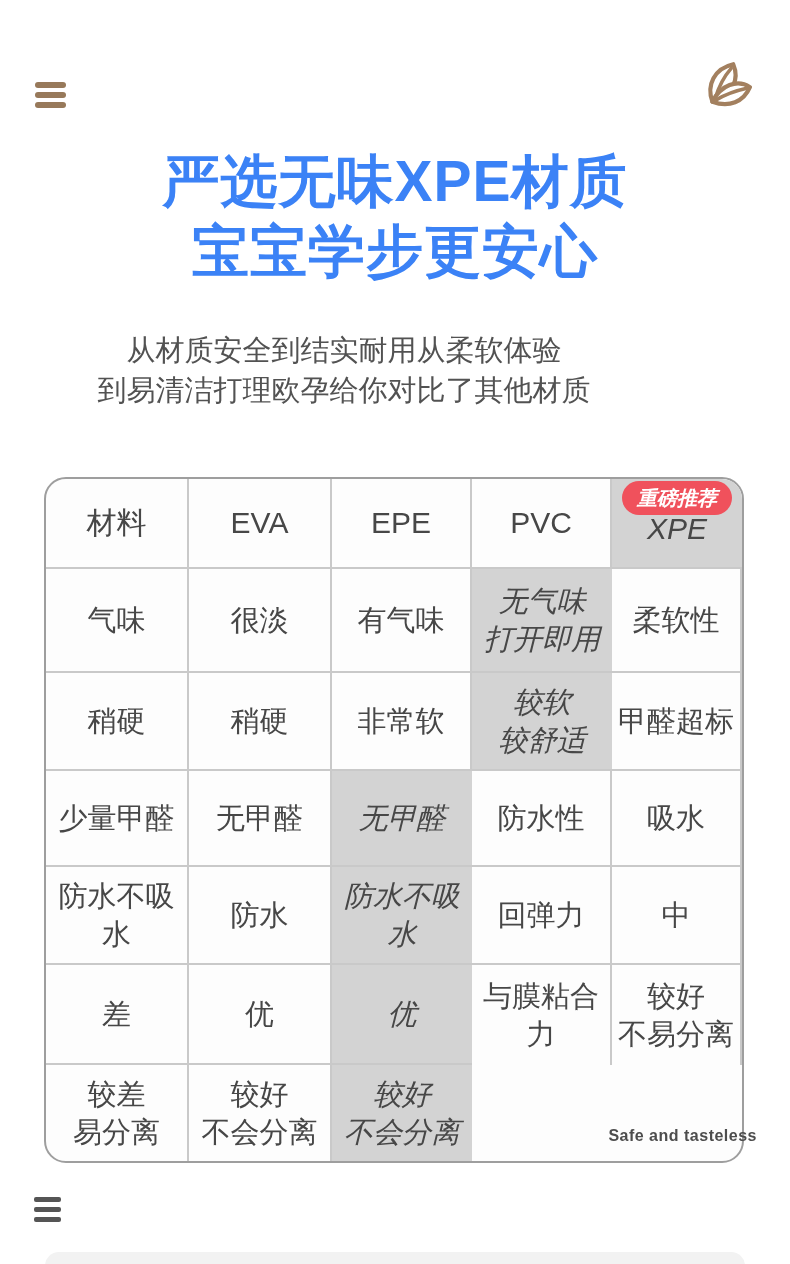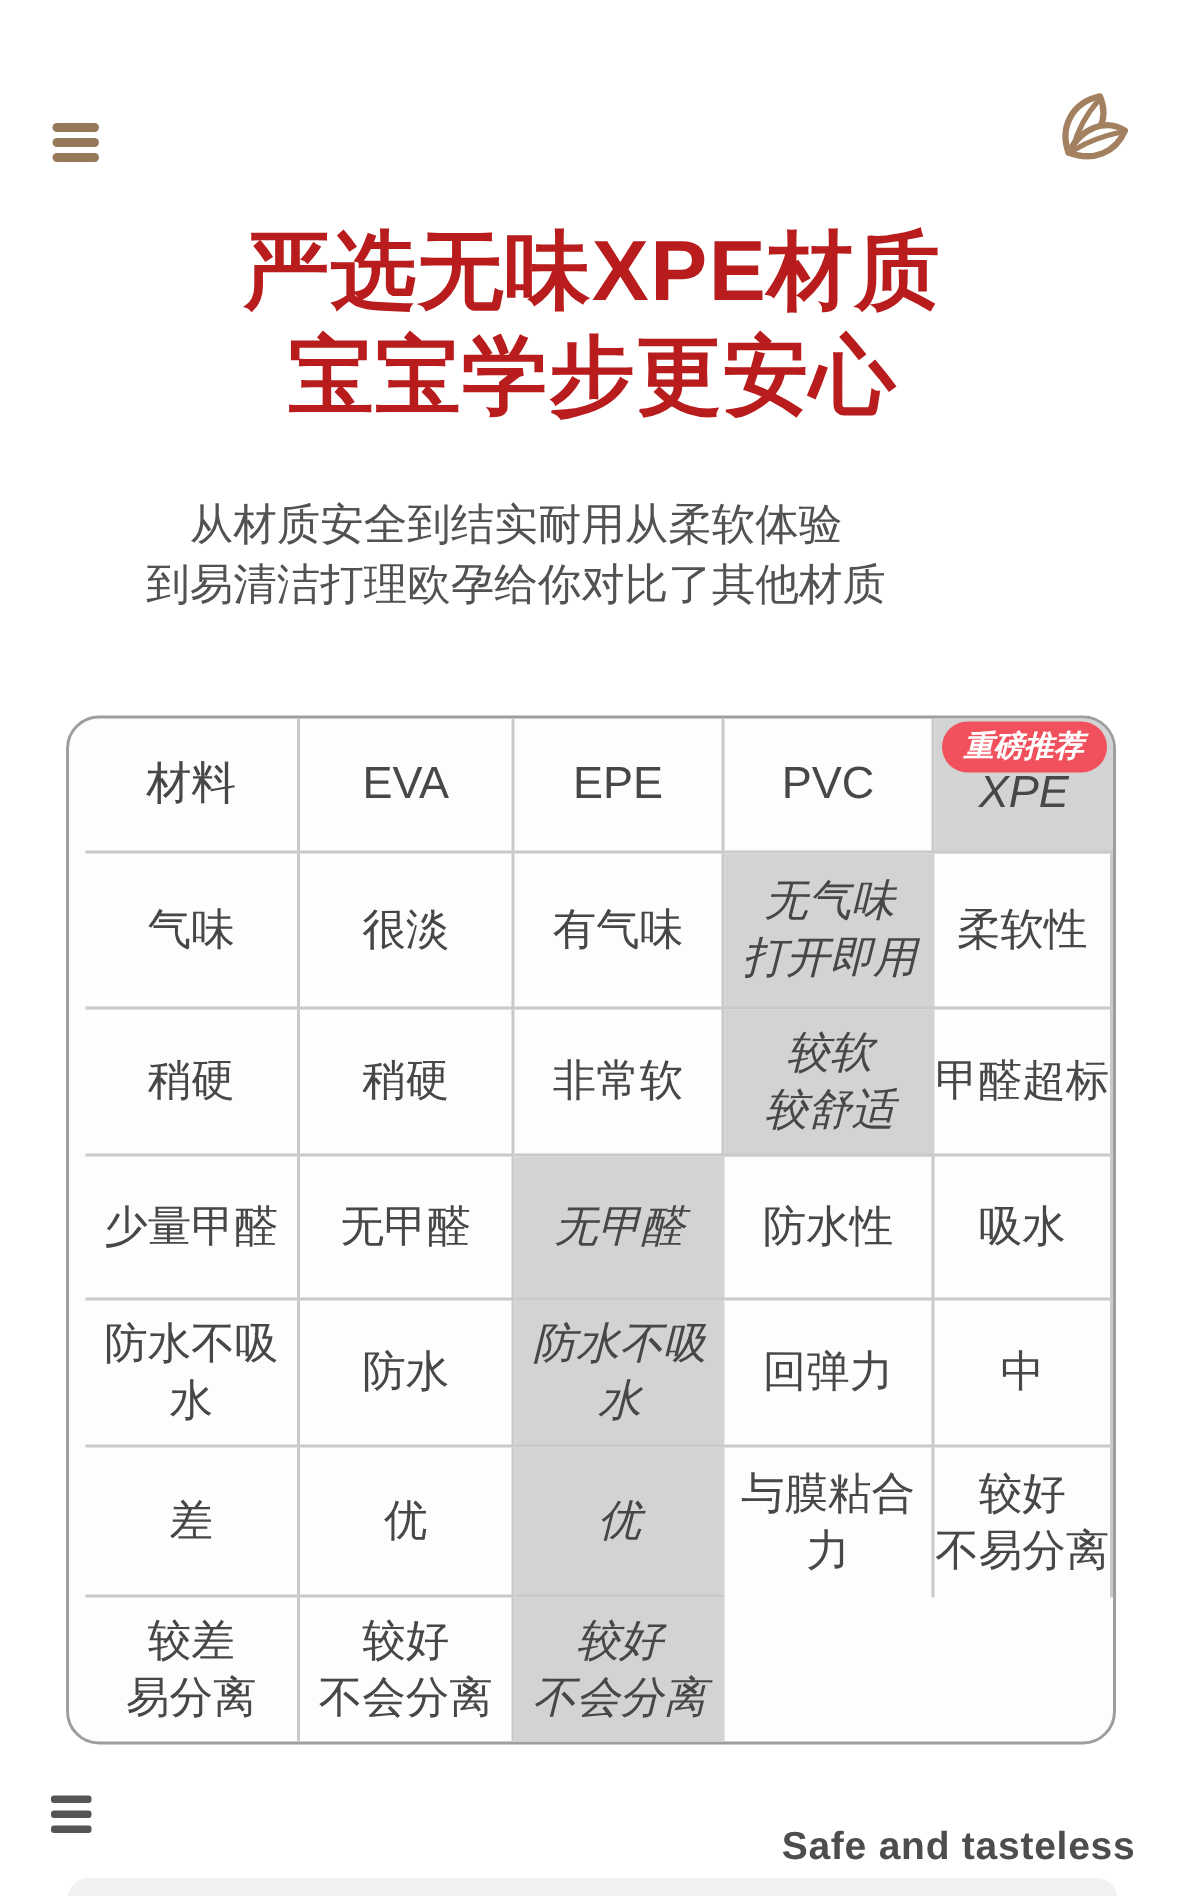--- a/index.html
+++ b/index.html
@@ -8,47 +8,47 @@
 
   
   .menu-top{position:absolute;left:35px;top:82px;width:31px;}
   .menu-top .bar{height:6px;background:#97795a;border-radius:3px;margin-bottom:4px;}
 
   
   .logo-leaf{position:absolute;left:702px;top:60px;width:50px;height:48px;}
 
   
   .hero-title{position:absolute;left:0;top:146px;width:790px;text-align:center;
-    font-size:57px;font-weight:800;color:#b91c1c;line-height:70px;letter-spacing:1px;}
+    font-size:57px;font-weight:800;color:#3b82f6;line-height:70px;letter-spacing:1px;}
   .hero-sub{position:absolute;left:0;top:330px;width:688px;text-align:center;
     font-size:29px;font-weight:400;color:#525252;line-height:40px;}
 
   
   .cmp-table{position:absolute;left:44px;top:477px;width:700px;height:686px;box-sizing:border-box;
     border:2px solid #9e9e9e;border-radius:22px;overflow:hidden;background:#fdfdfd;
     display:grid;grid-template-columns:143px 143px 140px 140px 1fr;
-    grid-template-rows:90px 104px 98px 96px 98px 100px 1fr;padding-left:11px;}
+    grid-template-rows:90px 104px 98px 96px 98px 100px 1fr;}
   .td{display:flex;flex-direction:column;align-items:center;justify-content:center;
     text-align:center;font-size:29px;color:#474747;line-height:1.32;white-space:pre-line;
     border-right:2px solid #c9c9c9;border-bottom:2px solid #c9c9c9;box-sizing:border-box;}
   .td.last-col{border-right:none;font-style:italic;}
   .td.last-row{border-bottom:none;}
   .td.xpe{background:#d3d3d3;}
   .th{font-size:30px;}
   .th-xpe{position:relative;}
   .th-xpe .col-label{margin-top:12px;}
   .badge{position:absolute;top:2px;left:50%;transform:translateX(-50%);
     background:#f0515c;color:#ffffff;font-size:20px;font-weight:bold;
     padding:4px 15px;border-radius:17px;white-space:nowrap;}
   .sublabel{display:block;font-size:22px;line-height:1.25;}
 
   
   .menu-bottom{position:absolute;left:34px;top:1197px;width:27px;}
   .menu-bottom .bar{height:5px;background:#555555;border-radius:2px;margin-bottom:5px;}
-  .footer-caption{position:absolute;right:33px;top:1215px;font-size:26px;font-weight:bold;
+  .footer-caption{position:absolute;right:33px;top:1127px;font-size:16px;font-weight:bold;
     color:#4d4d4d;letter-spacing:0.5px;}
 
   
   .next-card{position:absolute;left:45px;top:1252px;width:700px;height:14px;
     background:#f2f2f2;border-radius:16px 16px 0 0;}
 </style>
 </head>
 <body>
 
 <div class="page">

